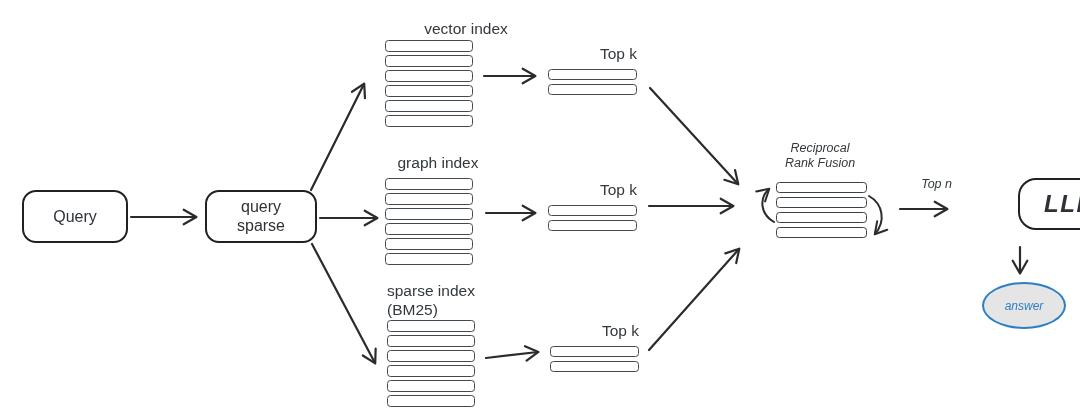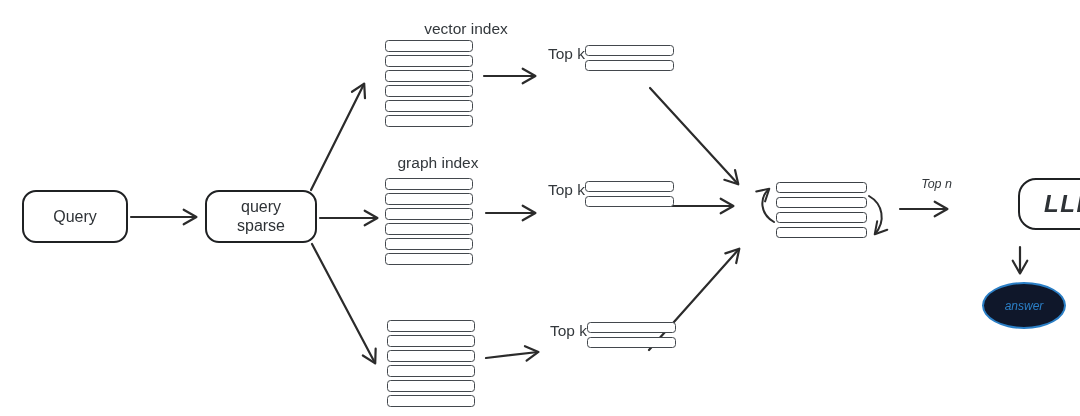--- a/index.html
+++ b/index.html
@@ -28,39 +28,39 @@
   #vector-stack{left:385px;top:40px;}
   #graph-stack{left:385px;top:178px;}
   #sparse-stack{left:387px;top:320px;}
 
   .stack-label{position:absolute;font-size:15.5px;color:#33383c;white-space:nowrap;}
   #vector-label{left:385px;top:20px;width:88px;text-align:center;margin-left:37px;}
   #graph-label{left:394px;top:154px;width:88px;text-align:center;}
   #sparse-label{left:387px;top:281px;text-align:left;line-height:19px;}
 
   
-  .topk{position:absolute;display:flex;flex-direction:row;align-items:flex-start;}
+  .topk{position:absolute;display:flex;flex-direction:column;align-items:flex-end;}
   .topk-label{font-size:15.5px;color:#33383c;height:19px;margin-bottom:5px;}
   .topk .bar{width:89px;height:11px;border:1.5px solid #43484d;border-radius:3.5px;background:#fff;box-sizing:border-box;margin-bottom:4px;}
   #topk-1{left:548px;top:45px;}
   #topk-2{left:548px;top:181px;}
   #topk-3{left:550px;top:322px;}
 
   
   .hand{font-style:italic;color:#33383c;}
   #rrf-label{position:absolute;left:770px;top:141px;width:100px;text-align:center;font-size:12.5px;line-height:15px;}
   #rrf-stack{left:776px;top:182px;gap:4px;}
   #rrf-stack .bar{width:91px;height:11px;border:1.6px solid #3c4146;border-radius:3.5px;background:#fff;box-sizing:border-box;}
 
   #topn-label{position:absolute;left:896px;top:177px;width:56px;text-align:right;font-size:12.5px;}
 
   
   #answer-ellipse{
     position:absolute;left:982px;top:282px;width:84px;height:47px;
-    border:2px solid #2b7fc6;border-radius:50%;background:#0f172a;
+    border:2px solid #2b7fc6;border-radius:50%;background:#e5e5e5;
     display:flex;align-items:center;justify-content:center;
     font-style:italic;font-size:12px;color:#2b7fc6;box-sizing:border-box;
   }
 </style>
 </head>
 <body>
 
 <div class="canvas">
 
   <svg class="wires" viewBox="0 0 1080 416">
@@ -109,20 +109,24 @@
   <div class="stack-label" id="graph-label">graph index</div>
   <div class="stack" id="graph-stack">
       <div class="bar"></div>
       <div class="bar"></div>
       <div class="bar"></div>
       <div class="bar"></div>
       <div class="bar"></div>
       <div class="bar"></div>
     </div>
 
+  <div class="stack-label" id="sparse-label">
+    <div>sparse index</div>
+    <div>(BM25)</div>
+  </div>
   <div class="stack" id="sparse-stack">
       <div class="bar"></div>
       <div class="bar"></div>
       <div class="bar"></div>
       <div class="bar"></div>
       <div class="bar"></div>
       <div class="bar"></div>
     </div>
 
   <div class="topk" id="topk-1">
@@ -140,20 +144,24 @@
       </div>
   </div>
   <div class="topk" id="topk-3">
     <div class="topk-label">Top k</div>
     <div class="topk-bars" style="display:flex;flex-direction:column;">
         <div class="bar"></div>
         <div class="bar"></div>
       </div>
   </div>
 
+  <div class="hand" id="rrf-label">
+    <div>Reciprocal</div>
+    <div>Rank Fusion</div>
+  </div>
   <div class="stack" id="rrf-stack">
       <div class="bar"></div>
       <div class="bar"></div>
       <div class="bar"></div>
       <div class="bar"></div>
     </div>
 
   <div class="hand" id="topn-label">Top n</div>
 
   <div class="box" id="llm-box">

